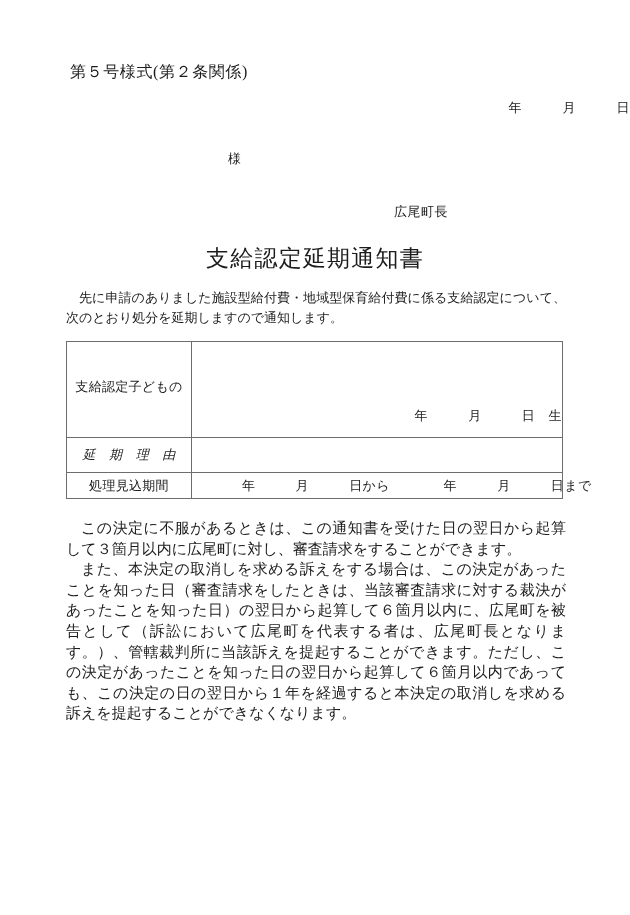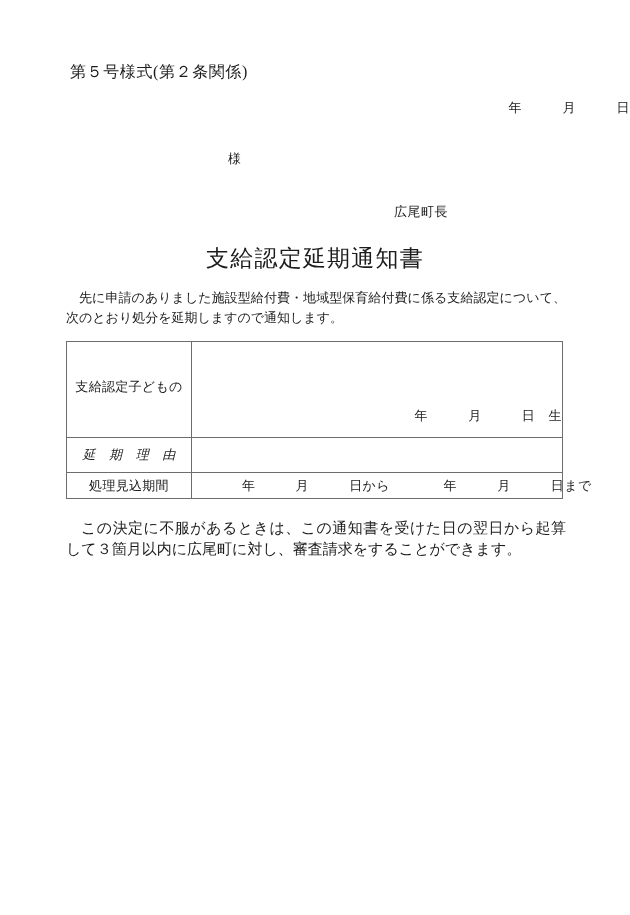--- a/index.html
+++ b/index.html
@@ -178,15 +178,16 @@
       </tr>
       <tr class="row-period">
         <td class="lbl">処理見込期間</td>
         <td class="val">年　　　月　　　日から　　　　年　　　月　　　日まで</td>
       </tr>
     </tbody>
   </table>
 
   <div class="appeal">
     <p>この決定に不服があるときは、この通知書を受けた日の翌日から起算して３箇月以内に広尾町に対し、審査請求をすることができます。</p>
+    <p>また、本決定の取消しを求める訴えをする場合は、この決定があったことを知った日（審査請求をしたときは、当該審査請求に対する裁決があったことを知った日）の翌日から起算して６箇月以内に、広尾町を被告として（訴訟において広尾町を代表する者は、広尾町長となります。）、管轄裁判所に当該訴えを提起することができます。ただし、この決定があったことを知った日の翌日から起算して６箇月以内であっても、この決定の日の翌日から１年を経過すると本決定の取消しを求める訴えを提起することができなくなります。</p>
   </div>
 
 </div>
 
 </body></html>

